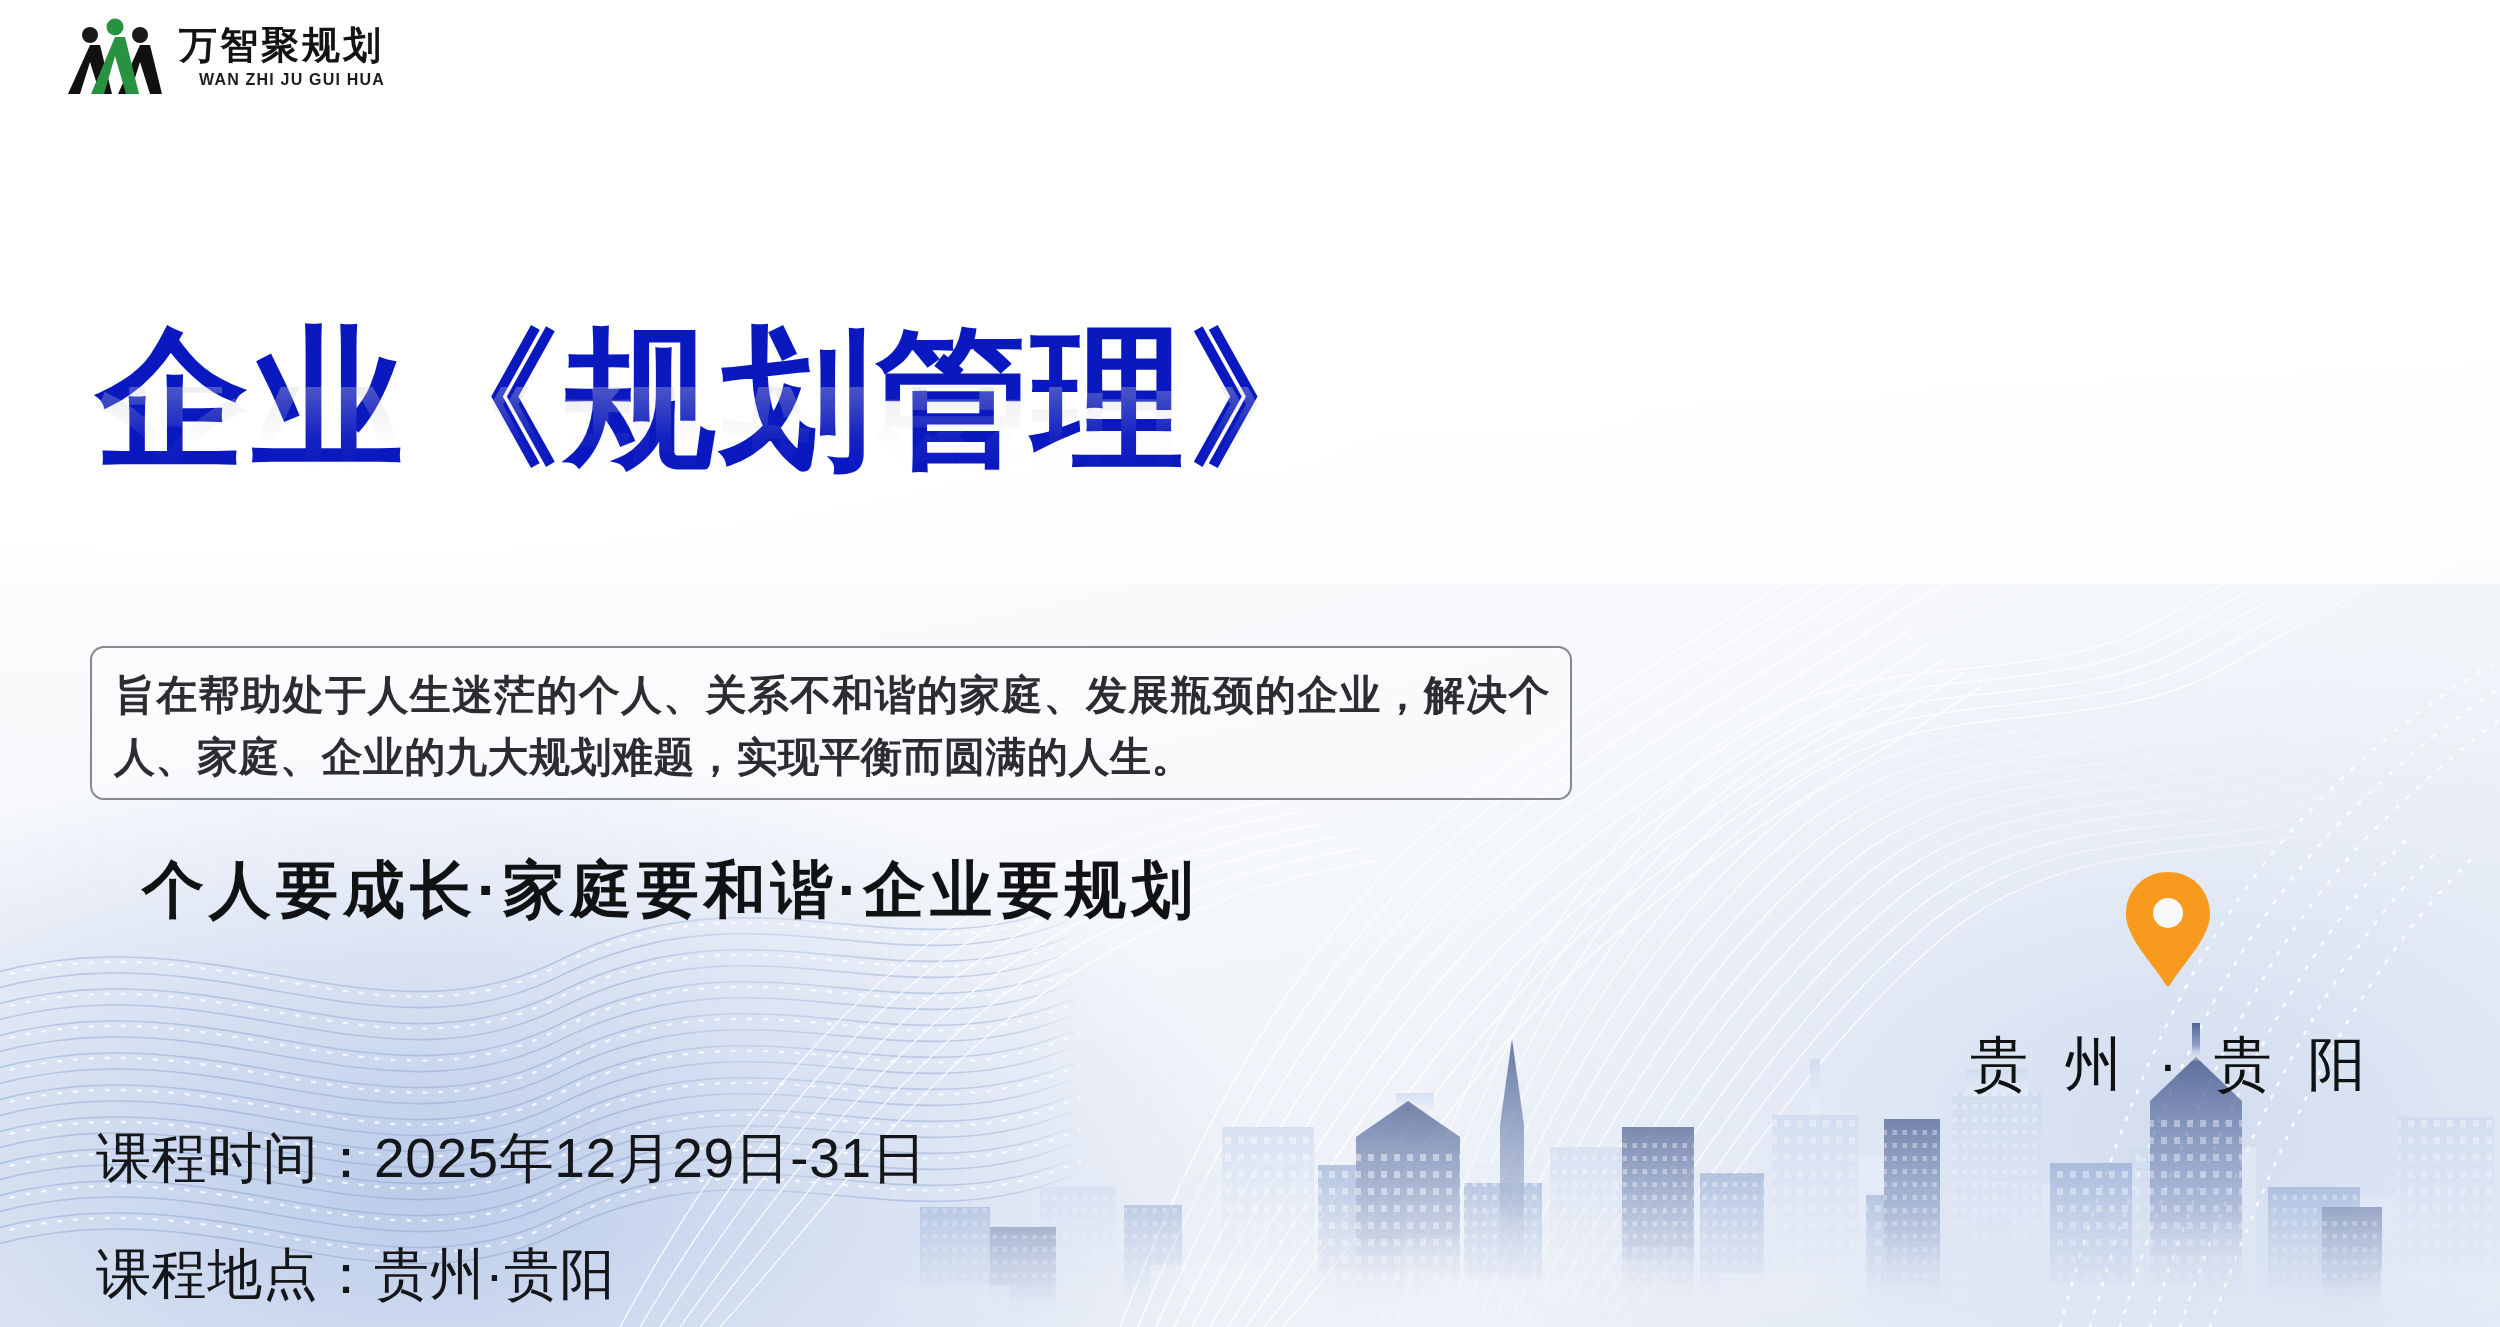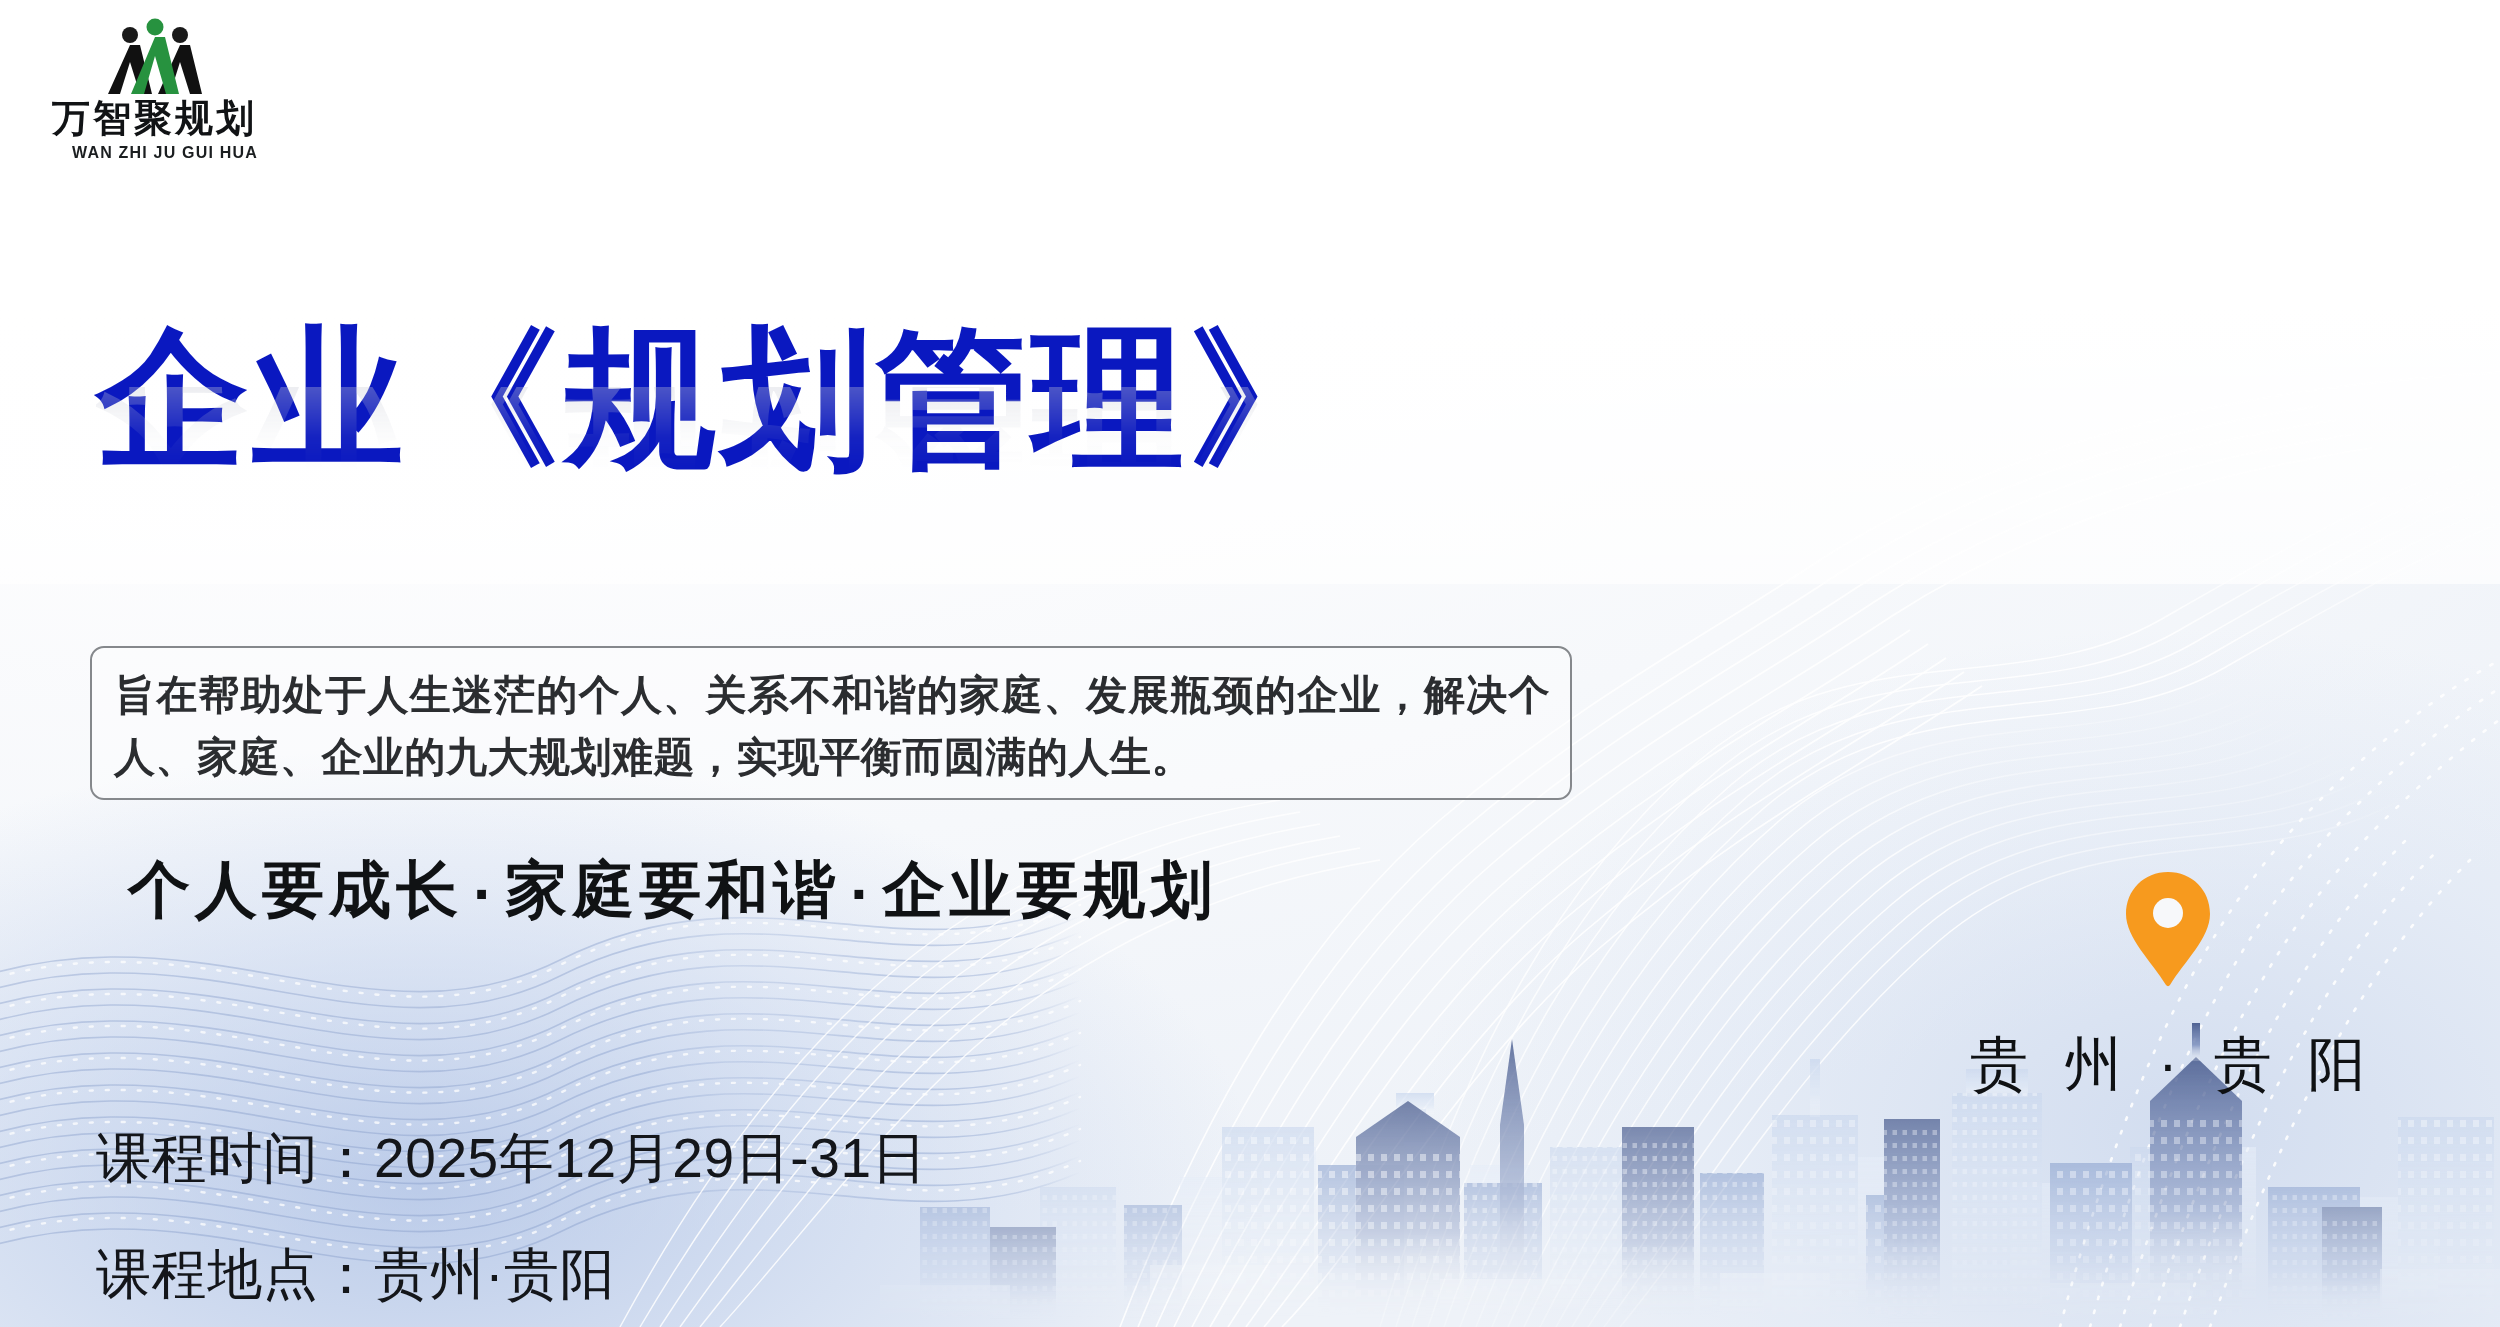--- a/index.html
+++ b/index.html
@@ -35,22 +35,22 @@
     background:linear-gradient(180deg,#ffffff 0%, #ffffff 52%, rgba(255,255,255,.72) 100%);
     pointer-events:none;
   }
 
   
   .waves { position:absolute; inset:0; pointer-events:none; }
   .waves svg { position:absolute; display:block; }
 
   
   #logo-block {
-    position:absolute; left:52px; top:18px;
-    display:flex; align-items:center; flex-direction:column;
+    position:absolute; left:67px; top:18px;
+    display:flex; align-items:center; gap:16px;
   }
   #logo-mark { width:96px; height:78px; flex:0 0 auto; }
   #logo-text { display:flex; flex-direction:column; justify-content:center; padding-top:2px; }
   #logo-cn {
     font-family:"Liberation Serif","DejaVu Serif",serif;
     font-size:38px; font-weight:700; color:#111315;
     letter-spacing:3px; line-height:1.08; white-space:nowrap;
   }
   #logo-en {
     font-size:16px; font-weight:700; color:#1b1e20;
@@ -84,22 +84,22 @@
     padding:16px 20px 14px 22px;
   }
   #desc-text {
     font-family:"Liberation Sans","DejaVu Sans",sans-serif;
     font-size:41px; font-weight:600; color:#2b2d30;
     line-height:1.52; letter-spacing:.5px; text-align:justify;
   }
 
   
   #tagline {
-    position:absolute; left:128px; top:848px;
-    font-family:Liberation Mono, monospace;
+    position:absolute; left:142px; top:848px;
+    font-family:Liberation Sans, sans-serif;
     font-size:62px; font-weight:700; color:#101214;
     letter-spacing:5px; white-space:nowrap;
   }
 
   
   #course-info { position:absolute; left:96px; top:1122px; }
   .course-line {
     font-family:"Liberation Sans","DejaVu Sans",sans-serif;
     font-size:55px; font-weight:500; color:#14161a;
     letter-spacing:.6px; white-space:nowrap; margin-bottom:42px;

